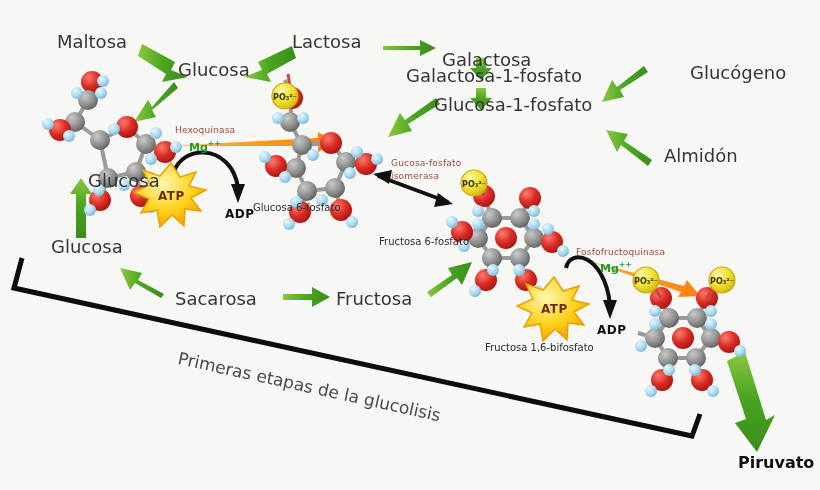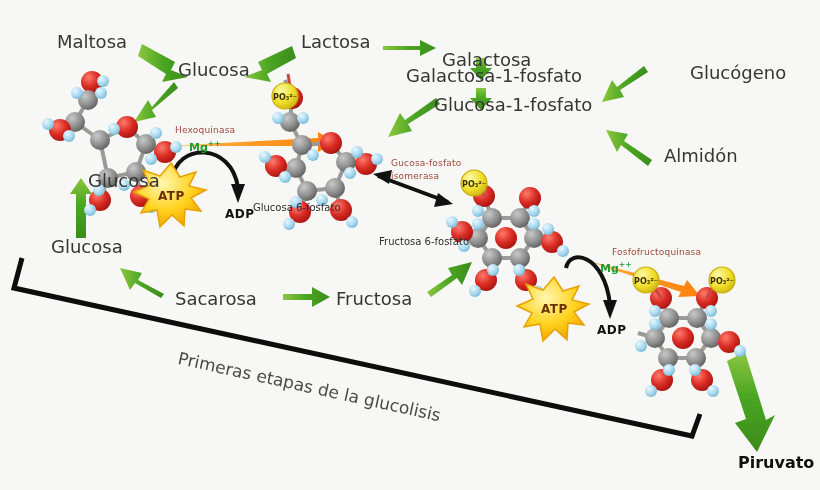--- a/index.html
+++ b/index.html
@@ -343,40 +343,41 @@
                        143,170 160,176" fill="url(#gStar)" stroke="#e8a200" stroke-width="1.5"></polygon>
     </g>
     <g>
       <polygon points="554,277 563,291 579,286 572,300 589,304 574,312 584,325 568,323
                        567,340 555,329 543,341 540,324 524,327 532,313 517,306 533,299
                        526,284 543,290" fill="url(#gStar)" stroke="#e8a200" stroke-width="1.5"></polygon>
     </g>
   </svg>
 
   <div class="lbl lbl-sugar" style="left:57px;top:33px;">Maltosa</div>
-  <div class="lbl lbl-sugar" style="left:301px;top:33px;">Lactosa</div>
+  <div class="lbl lbl-sugar" style="left:292px;top:33px;">Lactosa</div>
   <div class="lbl lbl-sugar" style="left:178px;top:61px;">Glucosa</div>
   <div class="lbl lbl-sugar" style="left:442px;top:51px;">Galactosa</div>
   <div class="lbl lbl-sugar" style="left:406px;top:67px;">Galactosa-1-fosfato</div>
   <div class="lbl lbl-sugar" style="left:434px;top:96px;">Glucosa-1-fosfato</div>
   <div class="lbl lbl-sugar" style="left:655px;top:64px;margin-left:35px;">Glucógeno</div>
   <div class="lbl lbl-sugar" style="left:664px;top:147px;">Almidón</div>
 
   <div class="lbl lbl-sugar" style="left:88px;top:172px;">Glucosa</div>
   <div class="lbl lbl-sugar" style="left:51px;top:238px;">Glucosa</div>
   <div class="lbl lbl-sugar" style="left:175px;top:290px;">Sacarosa</div>
   <div class="lbl lbl-sugar" style="left:336px;top:290px;">Fructosa</div>
 
   <div class="lbl lbl-small" style="left:253px;top:203px;">Glucosa 6-fosfato</div>
   <div class="lbl lbl-small" style="left:331px;top:237px;margin-left:48px;">Fructosa 6-fosfato</div>
+  <div class="lbl lbl-small" style="left:485px;top:343px;">Fructosa 1,6-bifosfato</div>
 
   <div class="lbl lbl-enz" style="left:175px;top:126px;">Hexoquinasa</div>
   <div class="lbl lbl-enz" style="left:391px;top:159px;">Gucosa-fosfato</div>
   <div class="lbl lbl-enz" style="left:391px;top:172px;">isomerasa</div>
-  <div class="lbl lbl-enz" style="left:612px;top:248px;">Fosfofructoquinasa</div>
+  <div class="lbl lbl-enz" style="left:576px;top:248px;">Fosfofructoquinasa</div>
 
   <div class="lbl lbl-mg" style="left:189px;top:140px;">
     <span>Mg</span><sup>++</sup>
   </div>
   <div class="lbl lbl-mg" style="left:600px;top:261px;">
     <span>Mg</span><sup>++</sup>
   </div>
 
   <div class="lbl lbl-adp" style="left:158px;top:190px;color:#6b2f00;">ATP</div>
   <div class="lbl lbl-adp" style="left:225px;top:208px;">ADP</div>

